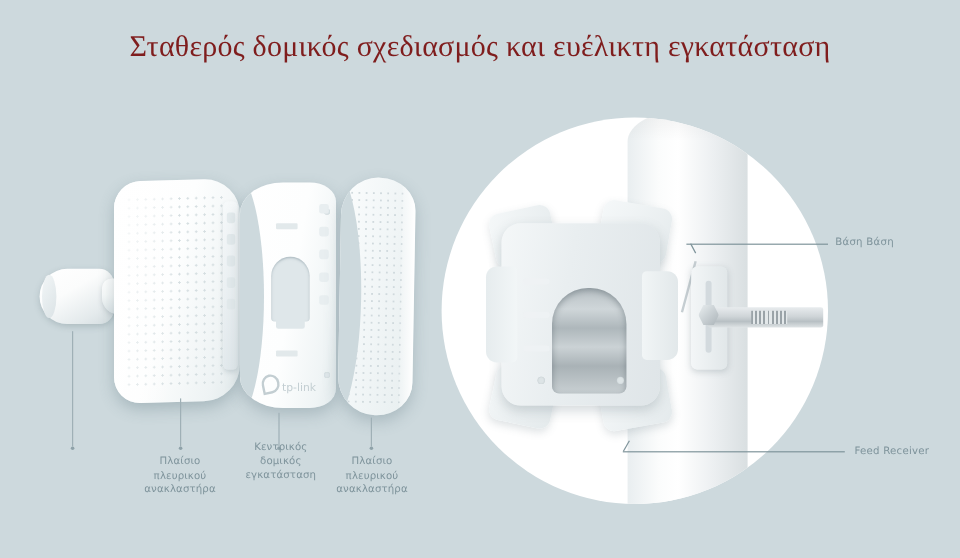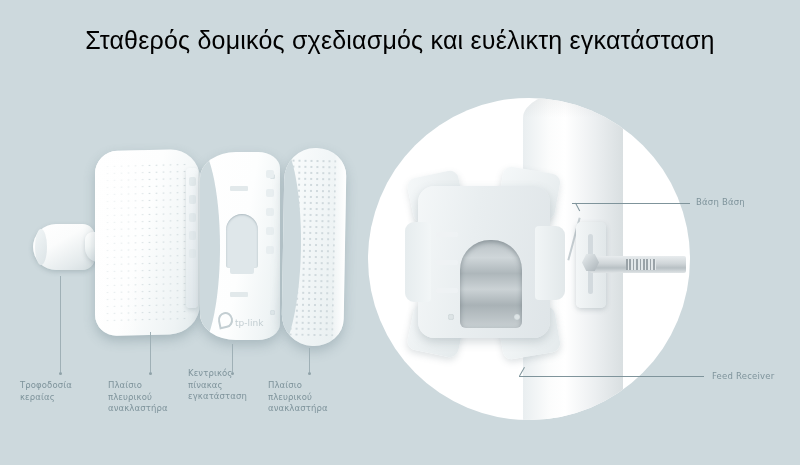--- a/index.html
+++ b/index.html
@@ -7,22 +7,22 @@
     width:800px;height:465px;overflow:hidden;
     background:#cdd9dd;
     font-family:"DejaVu Sans","Liberation Sans",sans-serif;
     position:relative;
   }
   #stage{position:absolute;left:0;top:0;width:800px;height:465px;overflow:hidden;}
 
   
   .title{
     position:absolute;left:0;top:26px;width:800px;text-align:center;
-    font-size:25px;letter-spacing:.2px;color:#000000;
-    font-family:Liberation Sans, sans-serif;
+    font-size:25px;letter-spacing:.2px;color:#7f1d1d;
+    font-family:Liberation Serif, serif;
     white-space:nowrap;
   }
 
   
   .explode{position:absolute;left:0;top:0;width:370px;height:465px;}
 
   
   .feed-horn{
     position:absolute;left:33px;top:224px;width:62px;height:46px;
     background:linear-gradient(150deg,#ffffff 0%,#fbfcfc 40%,#e4eaec 78%,#d3dcdf 100%);
@@ -149,21 +149,21 @@
   .reflector .rim{
     position:absolute;right:0;top:0;width:11px;height:100%;
     background:linear-gradient(90deg,rgba(255,255,255,.2),#ffffff);
     border-radius:0 48% 48% 0/0 14% 14% 0;
   }
 
   
   .lead{position:absolute;width:1px;background:#9fb0b6;}
   .lead-dot{position:absolute;width:3px;height:3px;border-radius:50%;background:#8fa2a9;}
   .cap{
-    position:absolute;color:#7e939b;
+    position:absolute;text-align:center;color:#7e939b;
     font-size:8.5px;line-height:11.5px;letter-spacing:.1px;
   }
 
   
   .circle{
     position:absolute;left:368px;top:98px;width:322px;height:322px;
     border-radius:50%;background:#ffffff;overflow:hidden;
   }
   .pole{
     position:absolute;left:155px;top:-6px;width:100px;height:340px;
@@ -307,34 +307,30 @@
 
     <div class="lead" style="left:150px;top:332px;height:40px;"></div>
     <div class="lead-dot" style="left:149px;top:372px;"></div>
 
     <div class="lead" style="left:232px;top:344px;height:28px;"></div>
     <div class="lead-dot" style="left:231px;top:372px;"></div>
 
     <div class="lead" style="left:309px;top:348px;height:24px;"></div>
     <div class="lead-dot" style="left:308px;top:372px;"></div>
 
-    <div class="cap" style="left:20px;top:380px;width:82px;">
-      <div>Τροφοδοσία</div>
-      <div>κεραίας</div>
-    </div>
 
     <div class="cap" style="left:108px;top:380px;width:84px;">
       <div>Πλαίσιο</div>
       <div>πλευρικού</div>
       <div>ανακλαστήρα</div>
     </div>
 
     <div class="cap" style="left:188px;top:368px;width:92px;">
       <div>Κεντρικός</div>
-      <div>πίνακας</div>
+      <div>δομικός</div>
       <div>εγκατάσταση</div>
     </div>
 
     <div class="cap" style="left:268px;top:380px;width:84px;">
       <div>Πλαίσιο</div>
       <div>πλευρικού</div>
       <div>ανακλαστήρα</div>
     </div>
   </div>
 

